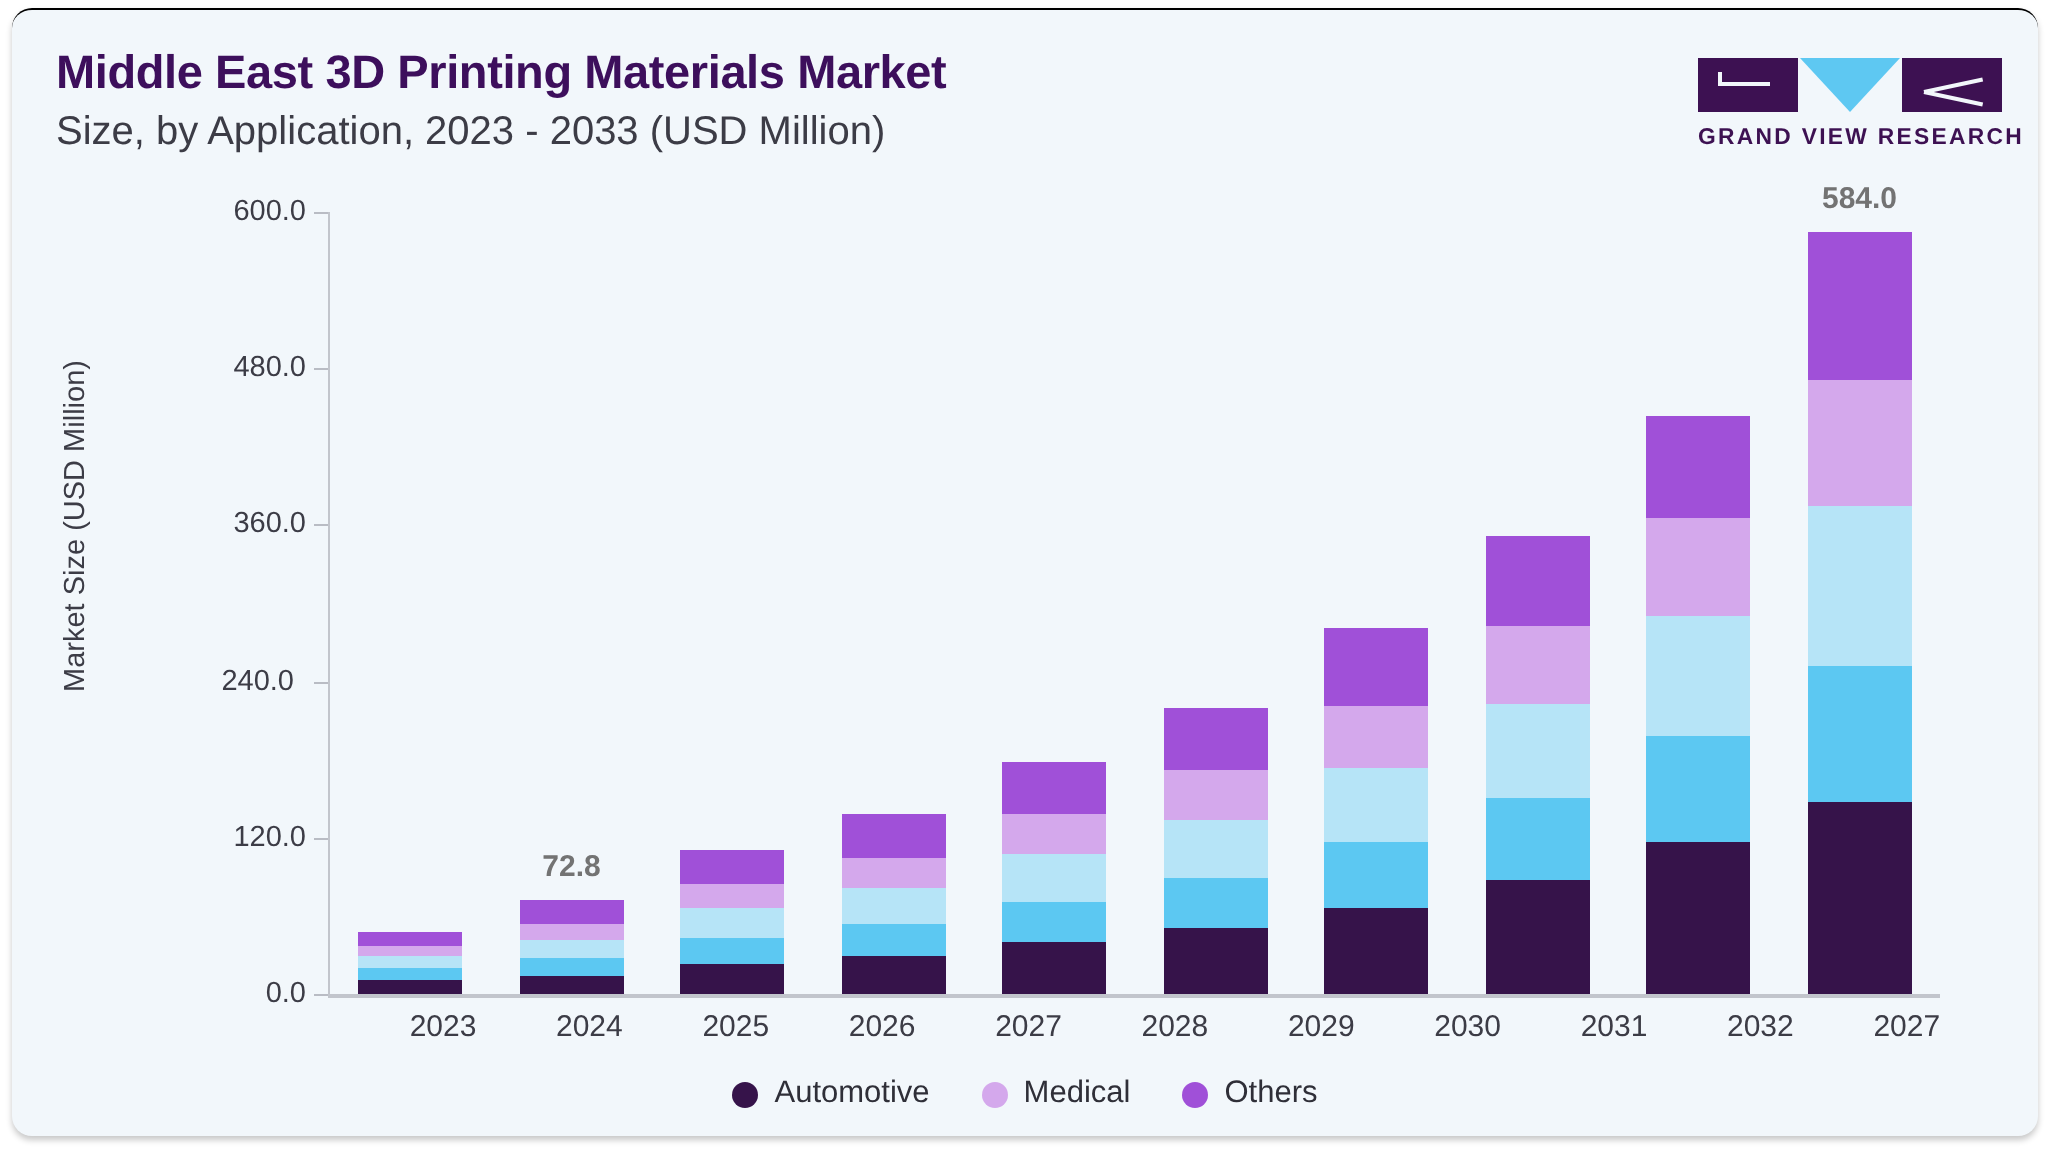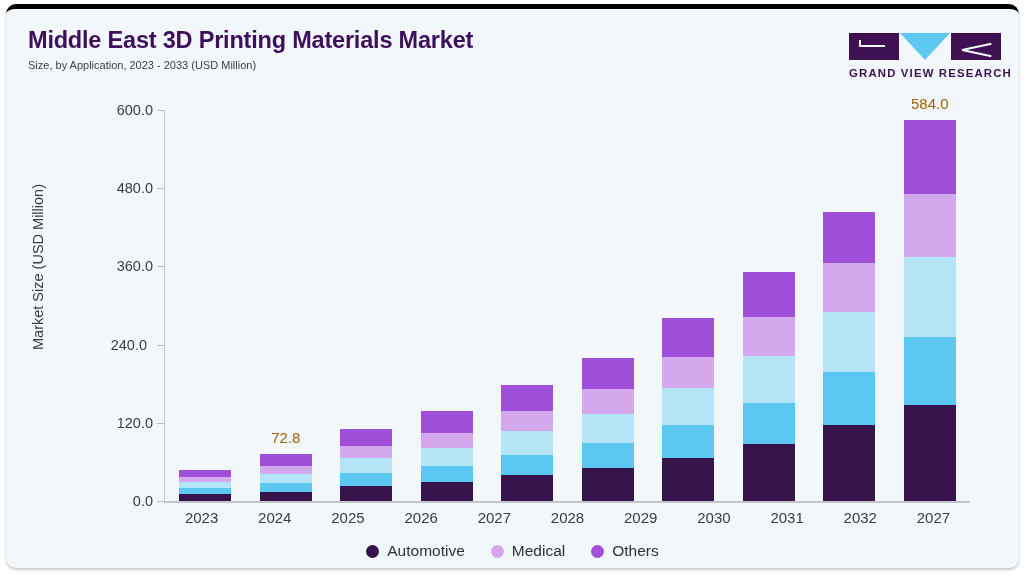--- a/index.html
+++ b/index.html
@@ -4,33 +4,33 @@
 <style>
   html,body{margin:0;padding:0;background:#ffffff;}
   body{width:1025px;height:576px;overflow:hidden;font-family:"Liberation Sans",sans-serif;}
 
   .card{
     position:relative;
     width:1013px;height:564px;
     margin:4px auto 0 auto;
     background:#f2f7fb;
     border-radius:10px;
-    border-top:5px solid #000000;
+    border-top:1px solid #000000;
     box-shadow:0 2px 3px rgba(0,0,0,0.22);
     box-sizing:border-box;
     overflow:hidden;
   }
 
   .header{position:absolute;left:22px;top:18px;}
   .title{
     font-size:23.5px;font-weight:bold;color:#3d0f5c;
     letter-spacing:-0.2px;line-height:1.15;margin:0;
   }
   .subtitle{
-    font-size:11px;color:#3c3c46;margin:5px 0 0 0;line-height:1.15;
+    font-size:20px;color:#3c3c46;margin:5px 0 0 0;line-height:1.15;
   }
 
   .logo{position:absolute;right:18px;top:24px;width:152px;}
   .logo-marks{display:flex;align-items:flex-start;justify-content:space-between;height:28px;}
   .logo-box{position:relative;width:50px;height:27px;background:#3d1152;overflow:hidden;}
   .logo-box .slash{position:absolute;background:#f2f7fb;}
   .lb1 .h{left:10px;top:12px;width:26px;height:2px;}
   .lb1 .v{left:10px;top:7px;width:2px;height:7px;}
   .lb2 .d1{left:11px;top:16px;width:30px;height:2px;transform:rotate(-12deg);transform-origin:left center;}
   .lb2 .d2{left:11px;top:16px;width:30px;height:2px;transform:rotate(12deg);transform-origin:left center;}
@@ -59,25 +59,25 @@
   .axis-v{position:absolute;left:158px;top:101px;width:1px;height:392px;background:#c2c5cc;}
   .axis-h{position:absolute;left:158px;top:492px;width:806px;height:1.5px;background:#c2c5cc;}
 
   .bars{position:absolute;left:159px;top:101px;width:805px;height:391px;
         display:flex;align-items:flex-end;}
   .barcol{flex:1 1 0;display:flex;flex-direction:column;align-items:center;justify-content:flex-end;height:100%;position:relative;}
   .bar{width:52px;display:flex;flex-direction:column-reverse;position:relative;}
   .seg{width:100%;}
   .barlabel{
     position:absolute;left:50%;transform:translateX(-50%);
-    font-size:15px;color:#a16207;white-space:nowrap;
+    font-size:15px;color:#737373;white-space:nowrap;font-weight:bold;
   }
 
   .xticks{position:absolute;left:159px;top:500px;width:805px;display:flex;}
-  .xtick{flex:1 1 0;text-align:center;font-size:15px;color:#3c3c46;}
+  .xtick{flex:1 1 0;text-align:right;font-size:15px;color:#3c3c46;}
 
   .legend{
     position:absolute;left:0;top:533px;width:1013px;
     display:flex;justify-content:center;align-items:center;gap:26px;
   }
   .legend-item{display:flex;align-items:center;gap:8px;}
   .legend-dot{width:13px;height:13px;border-radius:50%;display:block;}
   .legend-label{font-size:15.5px;color:#2f2f38;white-space:nowrap;}
 </style>
 </head>

